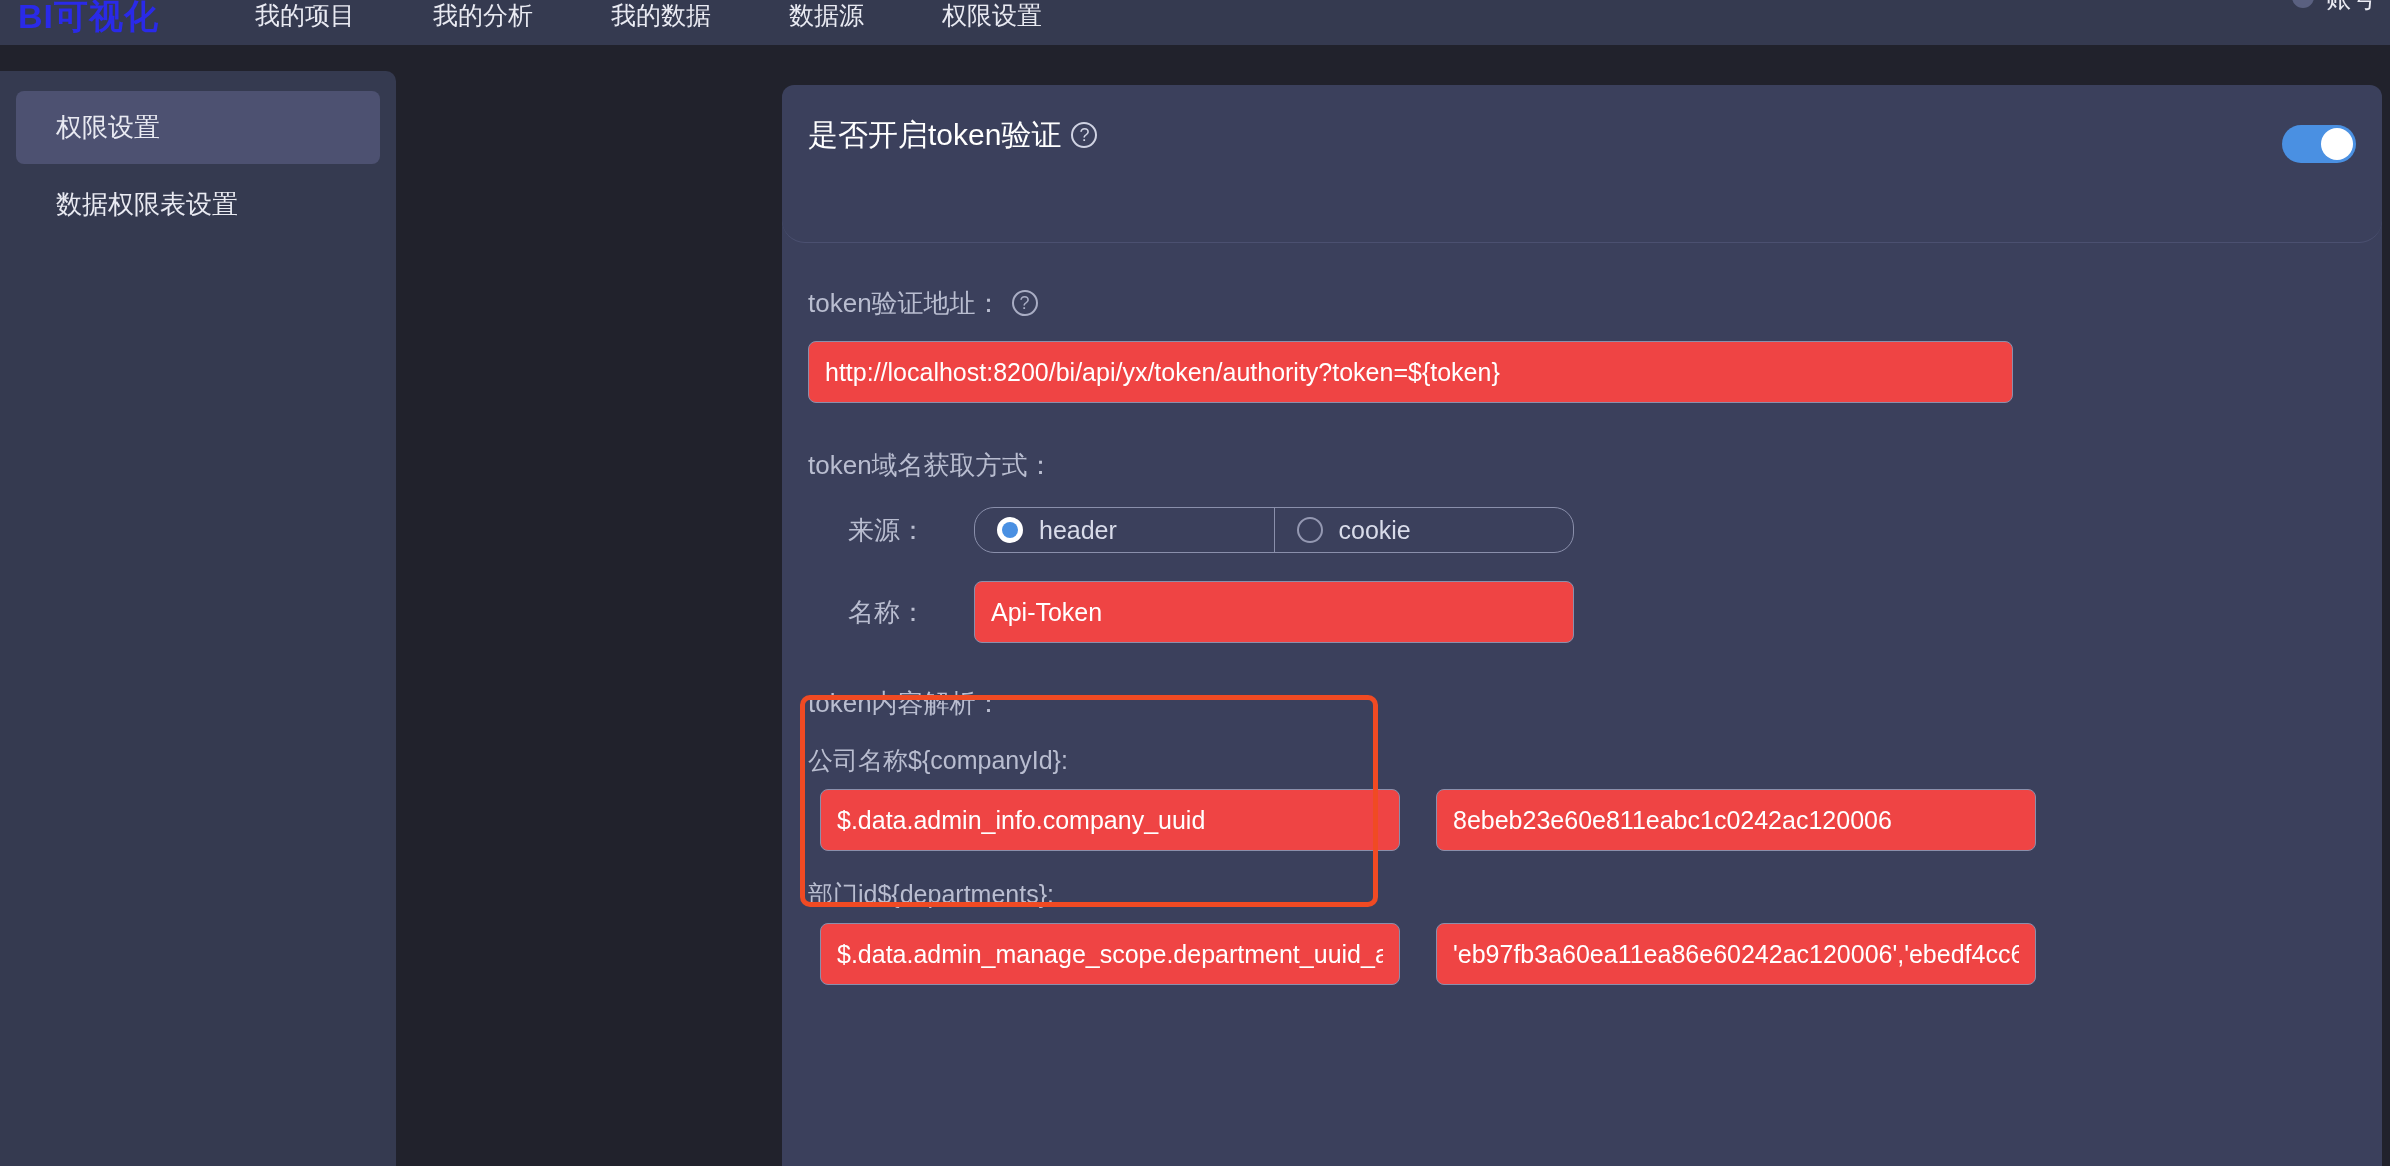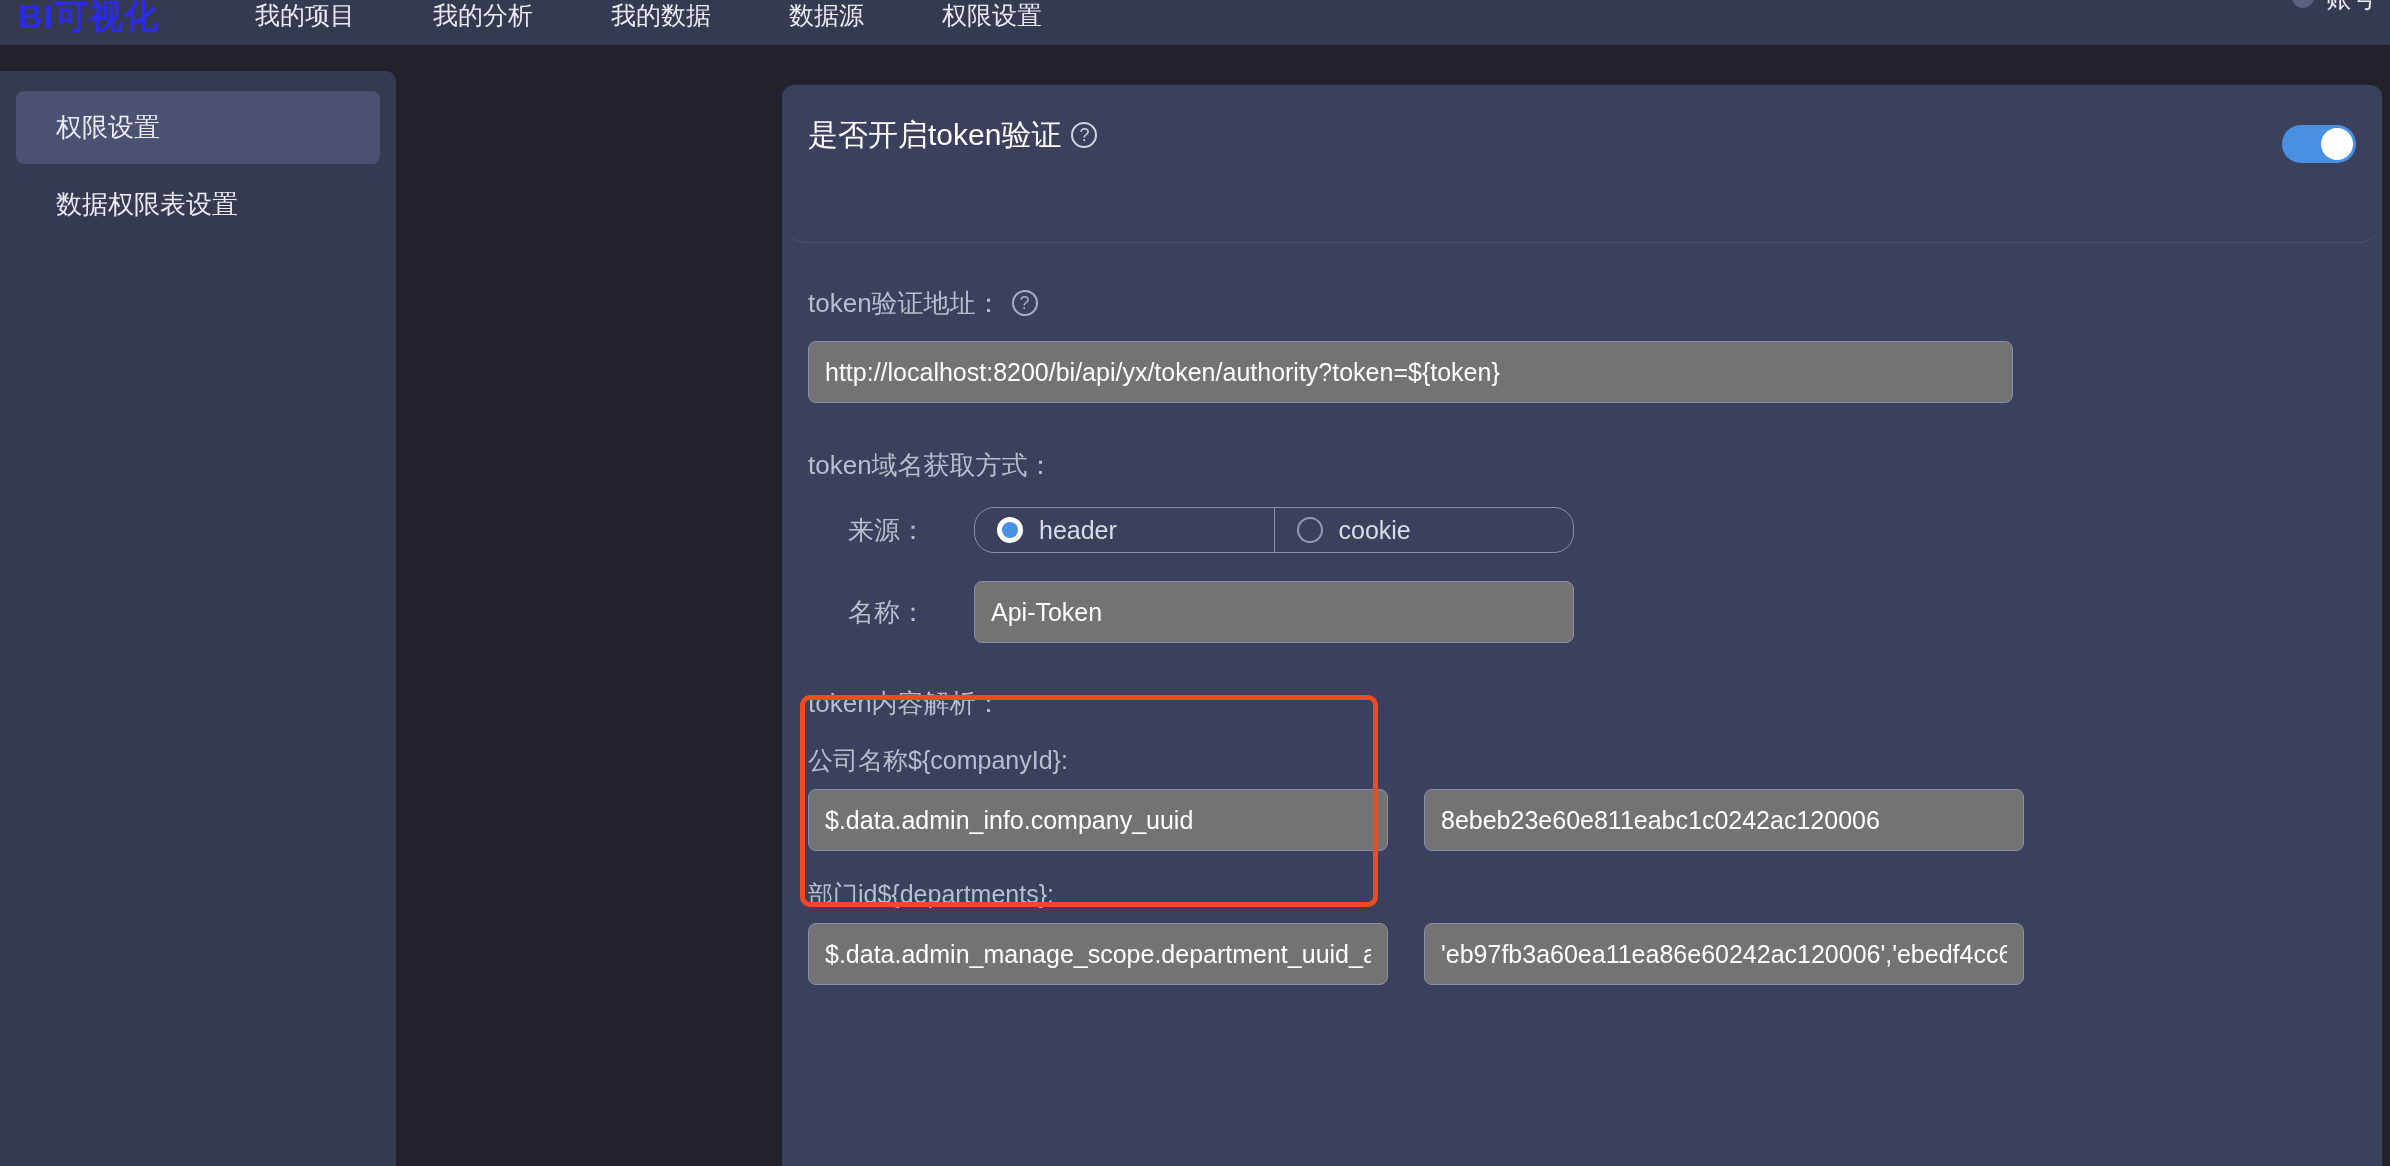--- a/index.html
+++ b/index.html
@@ -127,21 +127,21 @@
     display: flex; align-items: center; gap: 10px;
     color: #b9bdd0; font-size: 26px; line-height: 32px;
     margin-bottom: 22px;
   }
   .section-label {
     color: #b9bdd0; font-size: 26px; line-height: 32px;
     margin-bottom: 26px;
   }
 
   .inp {
-    background: #737373;
+    background: #ef4444;
     border: 1px solid #8a8fab;
     border-radius: 8px;
     color: #ffffff;
     font-size: 25px;
     font-family: "Liberation Sans", "DejaVu Sans", sans-serif;
     padding: 0 16px;
     height: 62px;
     outline: none;
     width: 100%;
   }
@@ -189,21 +189,21 @@
 
   .name-input { width: 600px; }
 
   .parse-section { margin-top: 44px; position: relative; }
 
   .pair-row { display: flex; gap: 36px; margin-bottom: 14px; }
   .pair-label {
     color: #b9bdd0; font-size: 25px; line-height: 30px;
     margin-bottom: 14px;
   }
-  .pair-col-a { width: 580px; }
+  .pair-col-a { width: 580px; margin-left: 12px; }
   .pair-col-b { width: 600px; }
 
   .highlight-box {
     position: absolute;
     left: -8px; top: 8px;
     width: 578px; height: 212px;
     border: 5px solid #f04a23;
     border-radius: 10px;
     pointer-events: none;
     z-index: 5;

